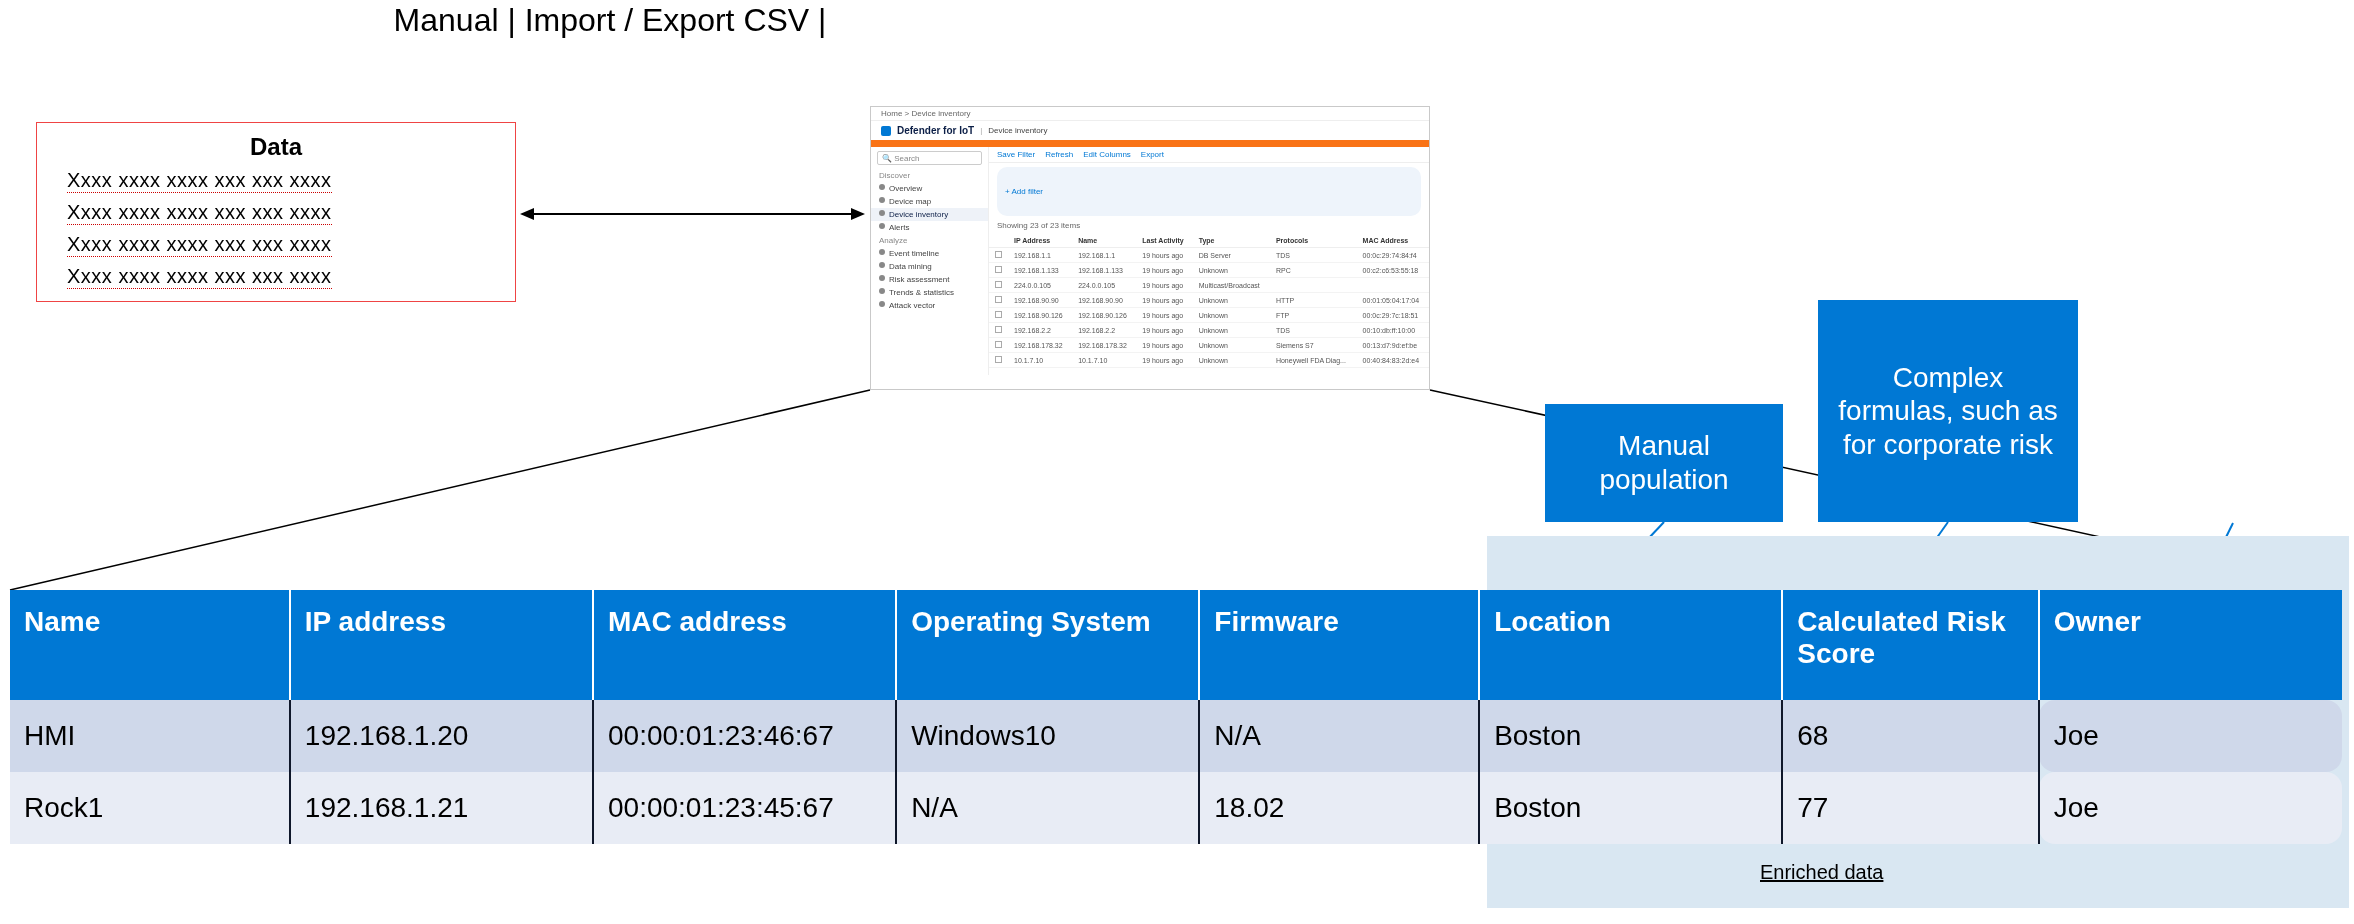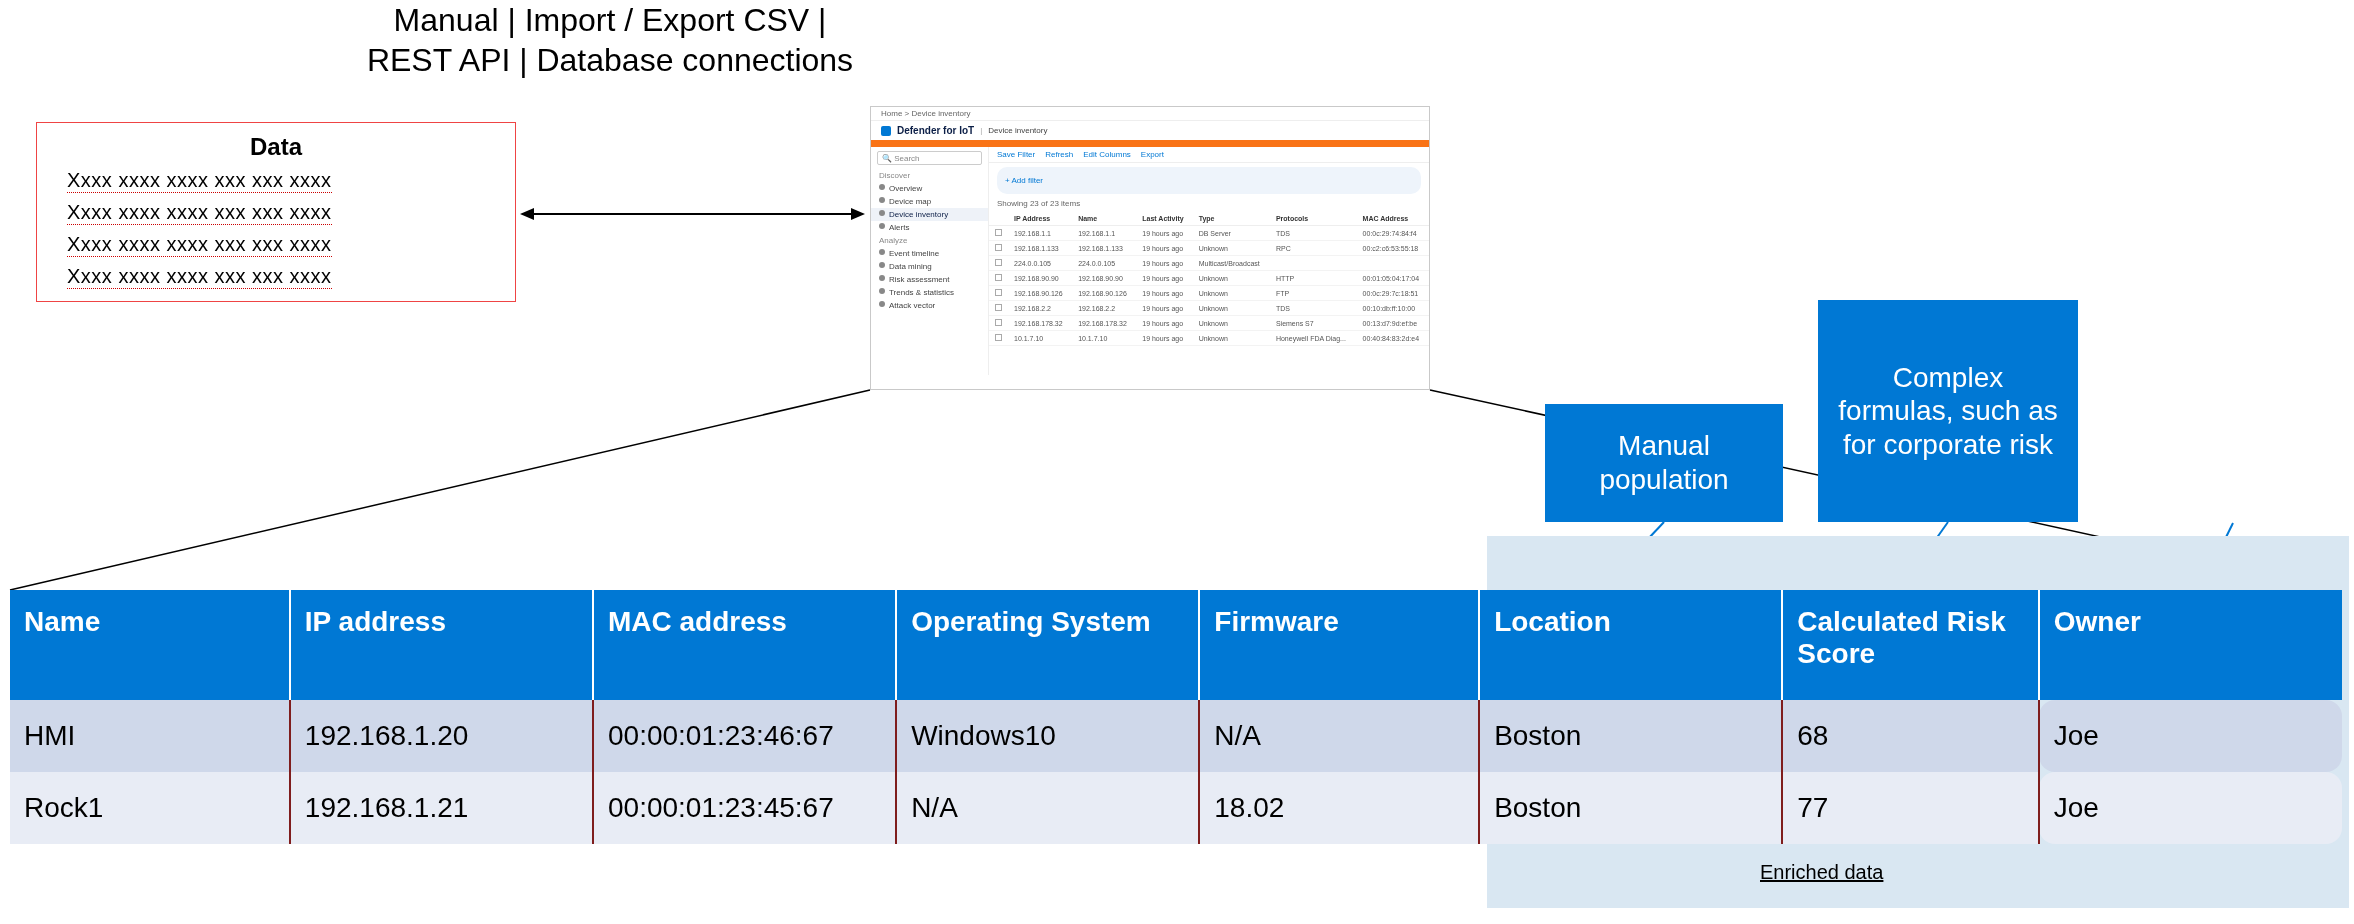--- a/index.html
+++ b/index.html
@@ -109,21 +109,21 @@
   }
   .app-mock .side .section-label { padding:2px 8px; color:#888; }
   .app-mock .side .item { padding:2px 8px; display:flex; align-items:flex-start; gap:4px; }
   .app-mock .side .item.active { background:#eef2f8; color:#0b1e46; }
   .app-mock .side .dot { width:6px; height:6px; background:#888; border-radius:50%; }
   .app-mock .main { flex:1; display:flex; flex-direction:column; }
   .app-mock .toolbar {
     display:flex; gap:10px; padding:3px 8px; border-bottom:1px solid #eee; color:#0078D4;
   }
   .app-mock .chip {
-    display:inline-block; margin:4px 8px; padding:9px 8px;
+    display:inline-block; margin:4px 8px; padding:20px 8px;
     background:#eef4fb; color:#0078D4; border-radius:10px;
   }
   .app-mock .count { padding:1px 8px 4px; color:#666; }
   .app-mock table {
     width:100%; border-collapse:collapse; font-size:7px;
   }
   .app-mock th {
     text-align:left; padding:3px 6px; border-bottom:1px solid #eee; color:#333; font-weight:600;
   }
   .app-mock td {
@@ -189,21 +189,21 @@
     color: #fff;
     text-align: left;
     padding: 16px 14px 30px 14px;
     font-weight: 600;
     vertical-align: top;
     border-right: 2px solid #fff;
   }
   table.main-table th:last-child { border-right: none; }
   table.main-table td {
     padding: 20px 14px;
-    border-right: 2px solid #7f1d1d;
+    border-right: 2px solid #0f172a;
   }
   table.main-table td:last-child { border-right: none; border-radius: 16px; }
   table.main-table tbody tr:nth-child(odd) td { background: var(--row-odd); }
   table.main-table tbody tr:nth-child(even) td { background: var(--row-even); }
 
   .col-name { width: 12%; }
   .col-ip   { width: 13%; }
   .col-mac  { width: 13%; }
   .col-os   { width: 13%; }
   .col-fw   { width: 12%; }
@@ -211,21 +211,20 @@
   .col-risk { width: 11%; }
   .col-own  { width: 13%; }
 </style>
 </head>
 <body>
 
 <div class="canvas">
 
   <div class="top-caption">
     <div>Manual | Import / Export CSV |</div>
-    <div>REST API | Database connections</div>
   </div>
 
   <div class="data-box">
     <div class="heading">Data</div>
     <span class="line">Xxxx xxxx xxxx xxx xxx xxxx</span><br>
     <span class="line">Xxxx xxxx xxxx xxx xxx xxxx</span><br>
     <span class="line">Xxxx xxxx xxxx xxx xxx xxxx</span><br>
     <span class="line">Xxxx xxxx xxxx xxx xxx xxxx</span>
   </div>
 

